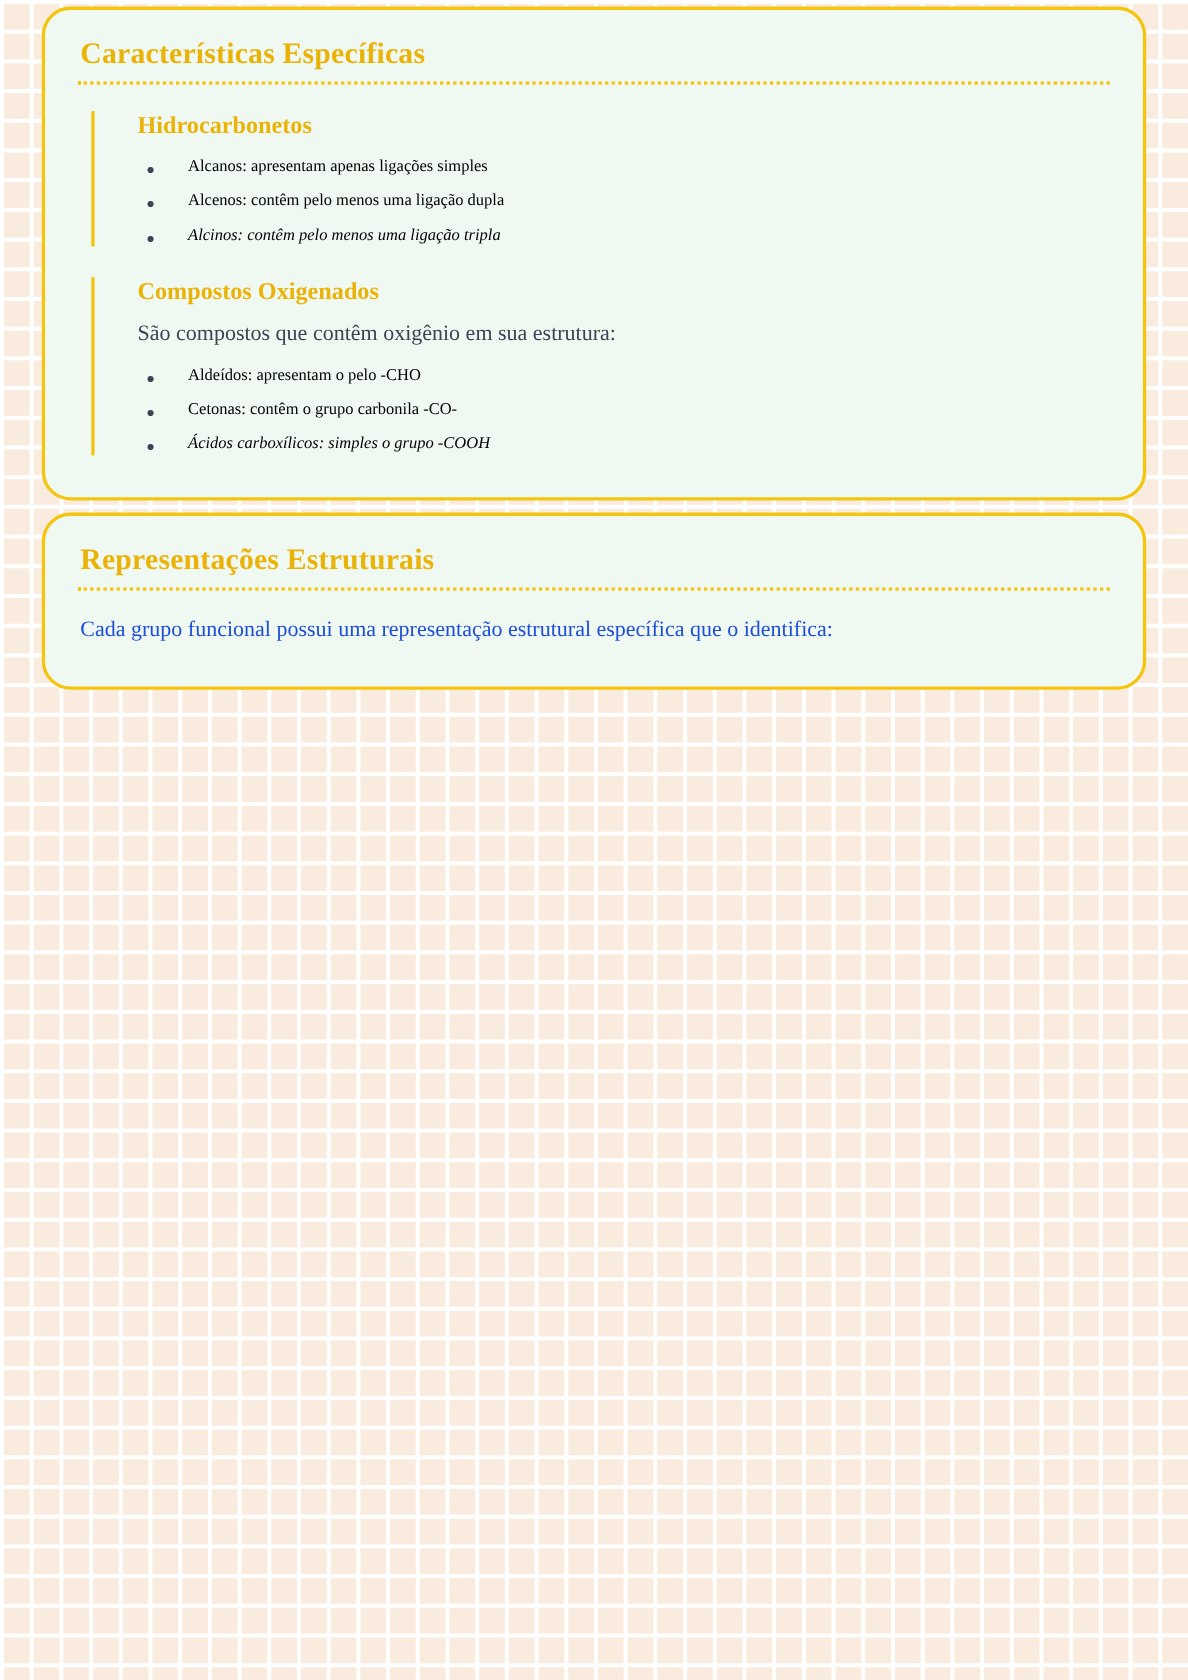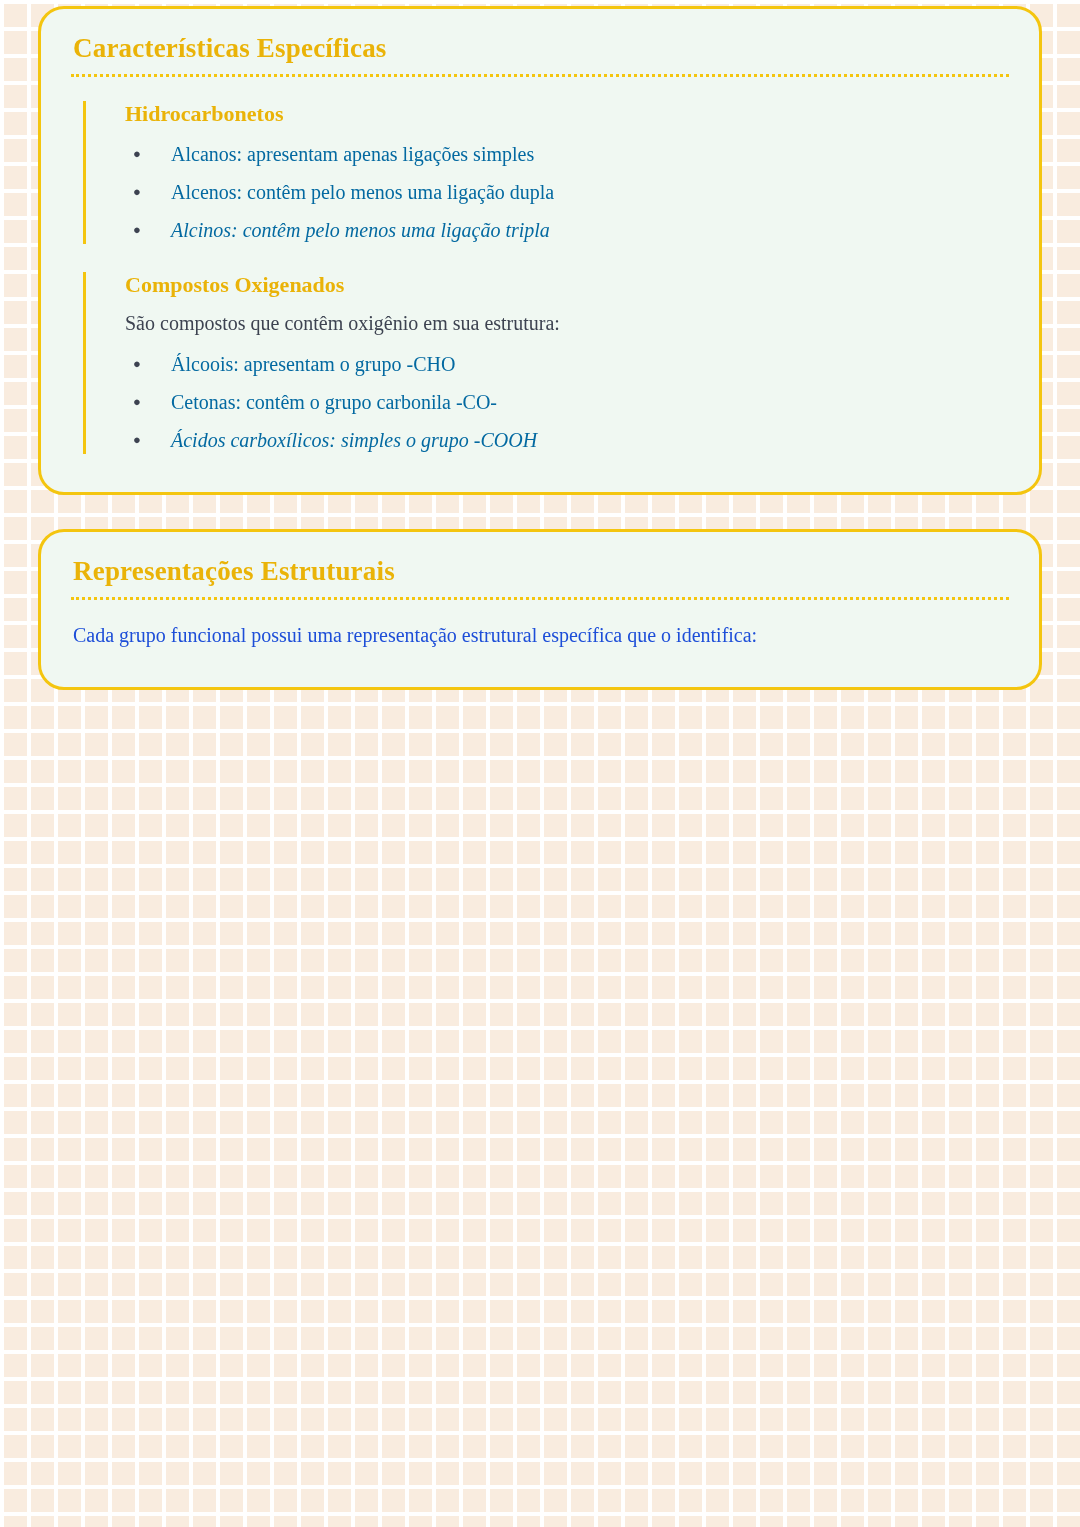--- a/index.html
+++ b/index.html
@@ -16,21 +16,21 @@
     width: 1080px;
     height: 1306px;
     padding: 6px 38px 0 38px;
   }
   .card {
     background: #f0f8f2;
     border: 3px solid #f4c50f;
     border-radius: 26px;
     padding: 24px 30px 34px 30px;
   }
-  .card + .card { margin-top: 34px; }
+  .card + .card { margin-top: 11px; }
   .card-title {
     color: #eab308;
     font-size: 27px;
     font-weight: bold;
     letter-spacing: 0.2px;
     padding-left: 2px;
   }
   .dotted-divider {
     border-bottom: 3px dotted #f4c50f;
     margin: 10px 0 24px 0;
@@ -52,22 +52,22 @@
   .section-intro {
     color: #3d4351;
     font-size: 20px;
     margin-bottom: 16px;
   }
   ul.bullets { list-style: none; }
   ul.bullets li {
     position: relative;
     padding-left: 46px;
     margin-bottom: 11px;
-    color: #0369a1;
-    font-size: 20px;
+    color: #000000;
+    font-size: 15px;
     line-height: 1.35;
   }
   ul.bullets li:last-child { margin-bottom: 0; font-style: italic; }
   ul.bullets li::before {
     content: "●";
     position: absolute;
     left: 8px;
     top: 4px;
     font-size: 13px;
     color: #3d4351;
@@ -94,21 +94,21 @@
         <li>Alcanos: apresentam apenas ligações simples</li>
         <li>Alcenos: contêm pelo menos uma ligação dupla</li>
         <li>Alcinos: contêm pelo menos uma ligação tripla</li>
       </ul>
     </div>
 
     <div class="section">
       <h2 class="section-title">Compostos Oxigenados</h2>
       <p class="section-intro">São compostos que contêm oxigênio em sua estrutura:</p>
       <ul class="bullets">
-        <li>Álcoois: apresentam o grupo -CHO</li>
+        <li>Aldeídos: apresentam o pelo -CHO</li>
         <li>Cetonas: contêm o grupo carbonila -CO-</li>
         <li>Ácidos carboxílicos: simples o grupo -COOH</li>
       </ul>
     </div>
   </section>
 
   <section class="card">
     <h1 class="card-title">Representações Estruturais</h1>
     <div class="dotted-divider"></div>
     <p class="card-body">Cada grupo funcional possui uma representação estrutural específica que o identifica:</p>

